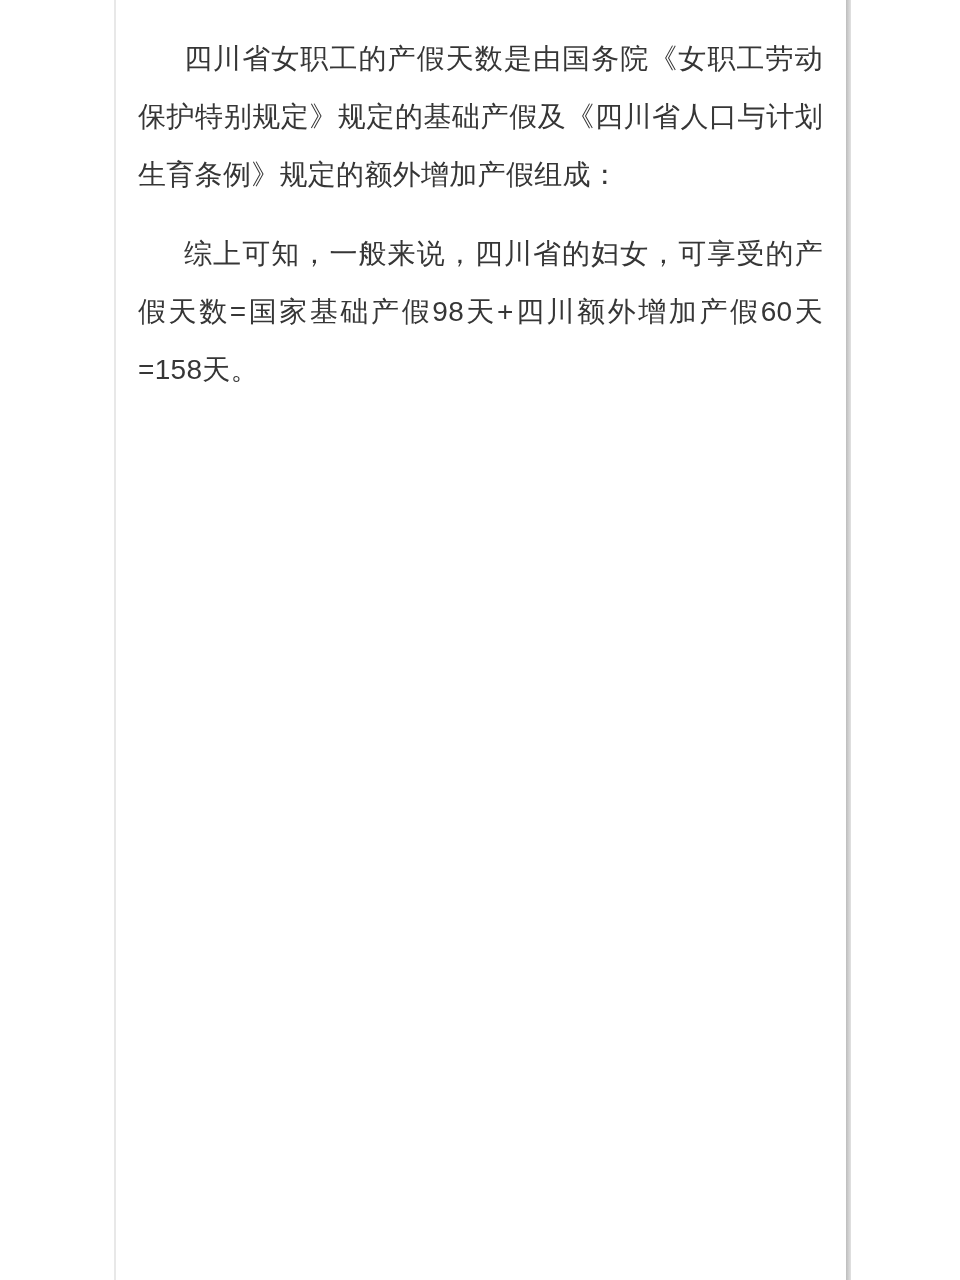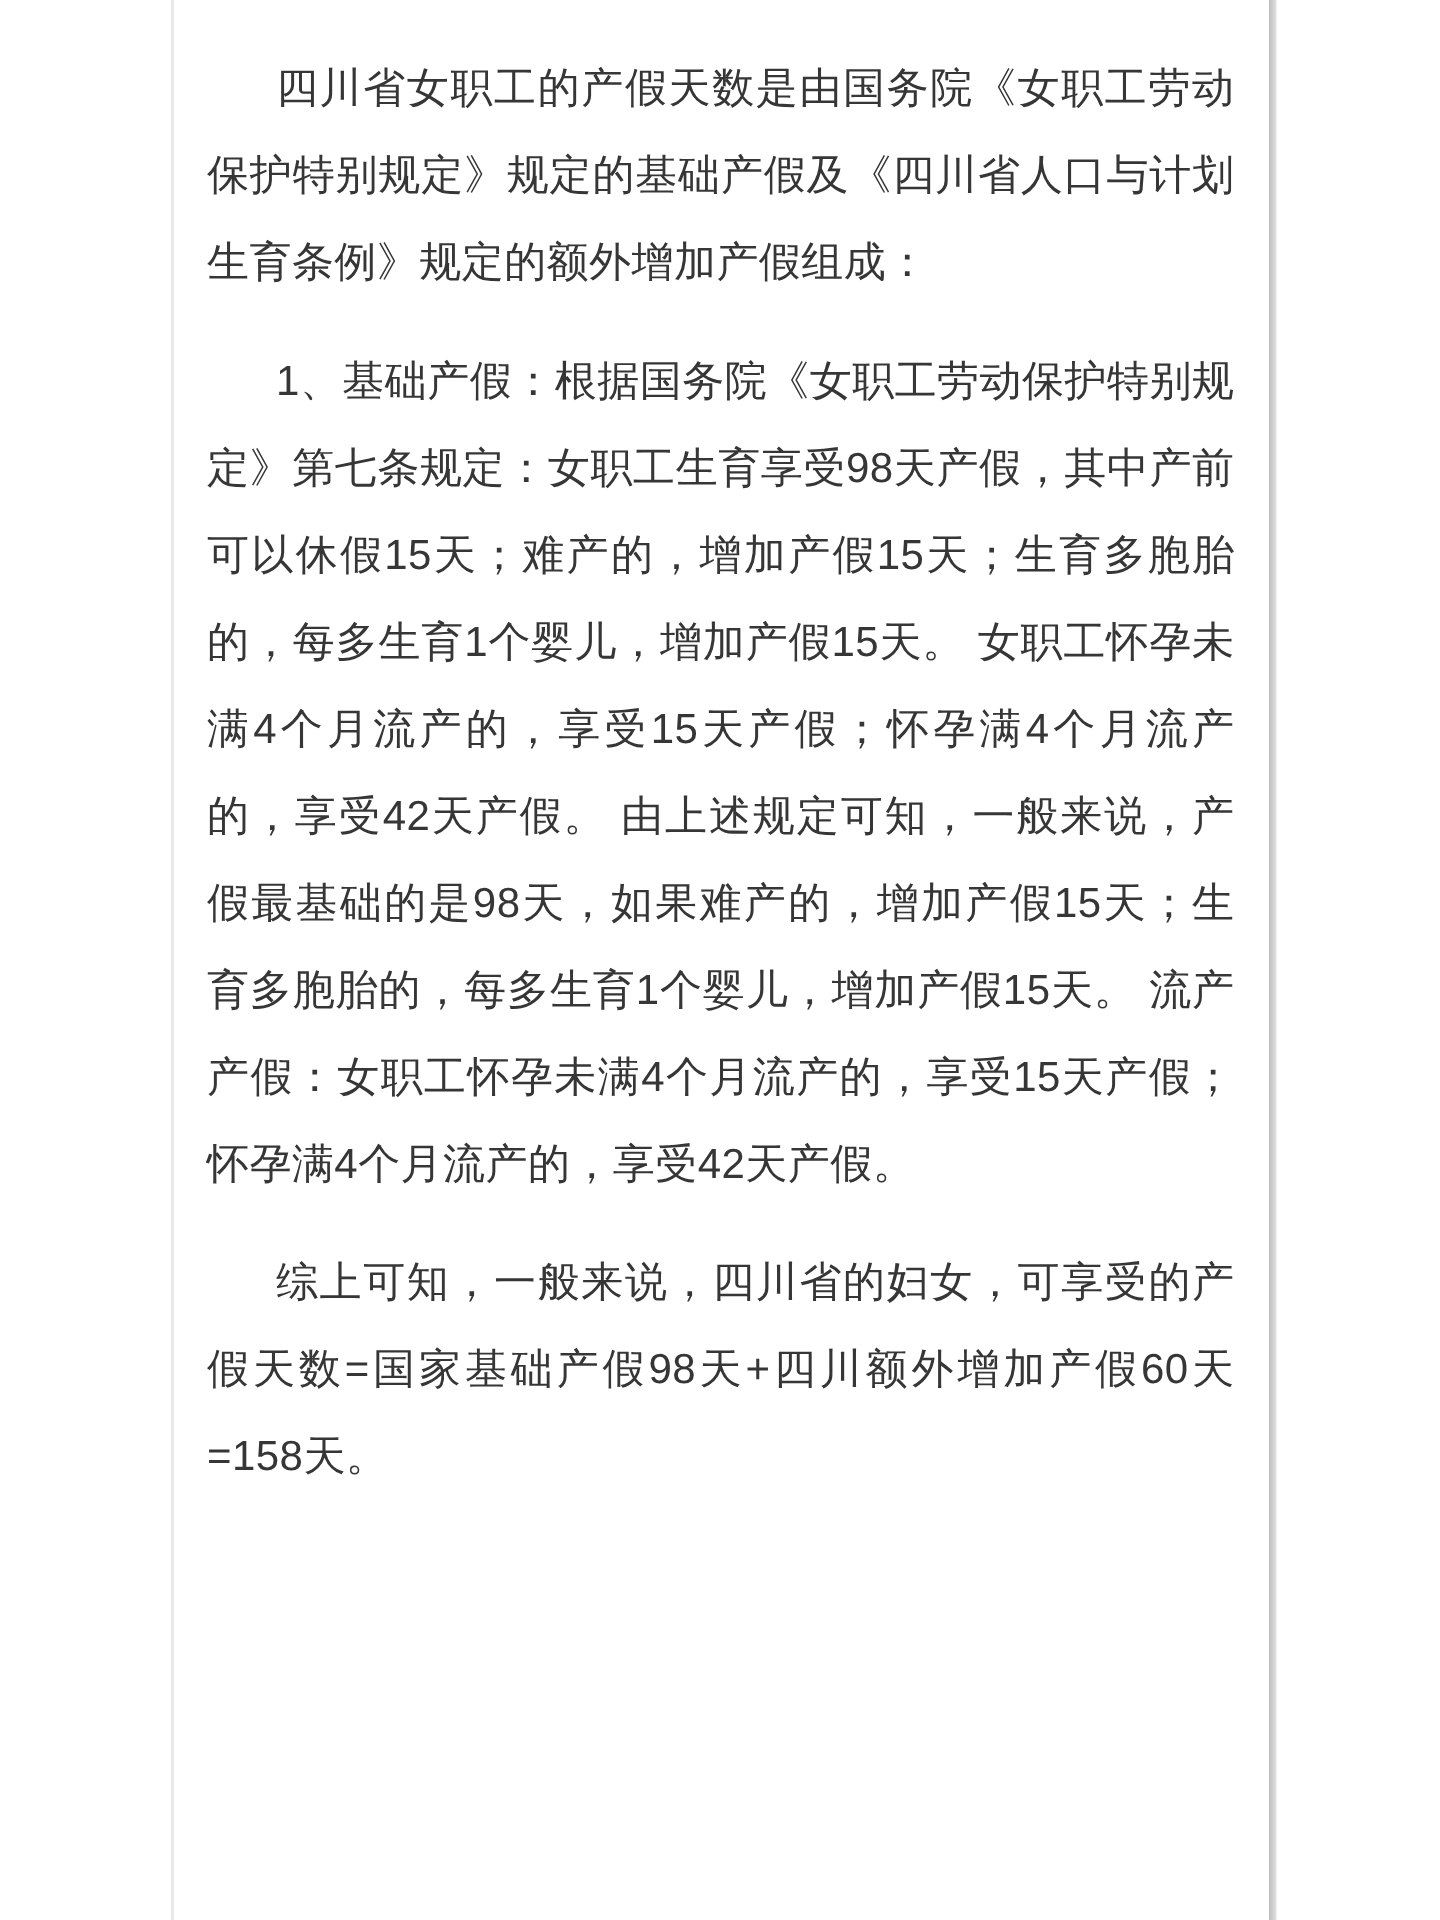--- a/index.html
+++ b/index.html
@@ -50,16 +50,15 @@
   }
 </style>
 </head>
 <body>
 
 <div class="page">
   <div class="edge-line-left"></div>
   <div class="edge-line-right"></div>
   <div class="content">
     <p>四川省女职工的产假天数是由国务院《女职工劳动保护特别规定》规定的基础产假及《四川省人口与计划生育条例》规定的额外增加产假组成：</p>
-    <p>1、基础产假：根据国务院《女职工劳动保护特别规定》第七条规定：女职工生育享受98天产假，其中产前可以休假15天；难产的，增加产假15天；生育多胞胎的，每多生育1个婴儿，增加产假15天。 女职工怀孕未满4个月流产的，享受15天产假；怀孕满4个月流产的，享受42天产假。 由上述规定可知，一般来说，产假最基础的是98天，如果难产的，增加产假15天；生育多胞胎的，每多生育1个婴儿，增加产假15天。 流产产假：女职工怀孕未满4个月流产的，享受15天产假；怀孕满4个月流产的，享受42天产假。</p>
     <p>综上可知，一般来说，四川省的妇女，可享受的产假天数=国家基础产假98天+四川额外增加产假60天=158天。</p>
   </div>
 </div>
 
 </body></html>

